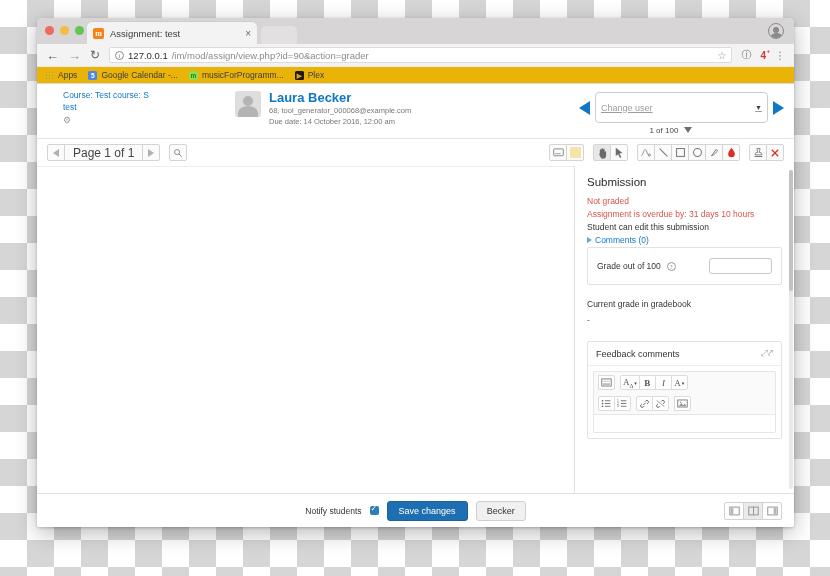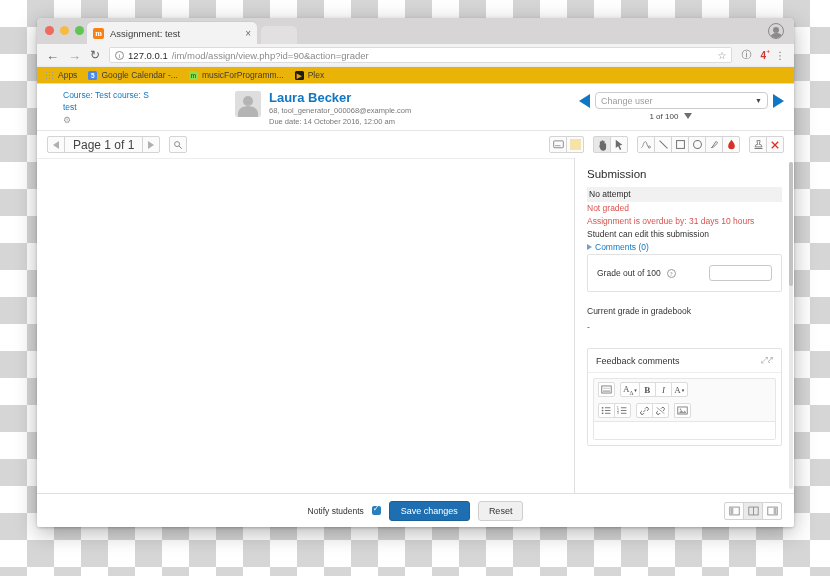--- a/index.html
+++ b/index.html
@@ -132,22 +132,22 @@
   .avatar::after  { content:""; position:absolute; bottom:-3px; left:3px; width:20px; height:14px; border-radius:50% 50% 0 0; background:#b4b4b4; }
   .uname { font-size:13px; font-weight:bold; color:#1177c5; line-height:15px; cursor:pointer; }
   .uemail { font-size:7.5px; color:#777; line-height:11px; }
 
   .navbox { flex:0 0 auto; width:205px; padding-top:2px; }
   .navrow { display:flex; align-items:center; gap:5px; }
   .arrow-l, .arrow-r { width:0; height:0; cursor:pointer; flex:0 0 auto; }
   .arrow-l { border-top:7px solid transparent; border-bottom:7px solid transparent; border-right:11px solid #1177c5; }
   .arrow-r { border-top:7px solid transparent; border-bottom:7px solid transparent; border-left:11px solid #1177c5; }
   .userselect {
-    flex:1 1 auto; height:17px; border:1px solid #ccc; border-radius:4px; background:#fff;
-    display:flex; align-items:center; padding:0 5px; font-size:9px; color:#9c9c9c; cursor:pointer;
+    flex:1 1 auto; height:31px; border:1px solid #ccc; border-radius:4px; background:#fff;
+    display:flex; align-items:center; padding:0 5px; font-size:9px; color:#9c9c9c; cursor:pointer;text-decoration:underline;
   }
   .sel-caret { margin-left:auto; color:#444; font-size:7px; }
   .countrow { text-align:center; font-size:8px; color:#444; margin-top:3px; padding-right:22px; }
   .funnel { display:inline-block; width:0; height:0; margin-left:3px;
             border-left:4px solid transparent; border-right:4px solid transparent; border-top:6px solid #6f6f6f; }
 
   
   .hdr-rule { height:1px; background:#e4e4e4; margin:3px 0 0 0; flex:0 0 auto; }
 
   
@@ -433,21 +433,20 @@
       </div>
     </div>
 
     <div class="split">
       <div class="viewer"></div>
 
       <div class="sidebar">
         <div class="sb-scroll"></div>
 
         <div class="sec-title">Submission</div>
-        <div class="status-line st-row0">No attempt</div>
         <div class="status-line st-red">Not graded</div>
         <div class="status-line st-red">Assignment is overdue by: 31 days 10 hours</div>
         <div class="status-line st-dark">Student can edit this submission</div>
         <div class="status-line">
           <span class="cmt-tri"></span><span class="cmt">Comments (0)</span>
         </div>
 
         <div class="gradebox">
           <span class="glabel">Grade out of 100</span>
           <span class="qmark">?</span>
@@ -543,21 +542,21 @@
           </div>
         </div>
       </div>
     </div>
 
     <div class="footer">
       <div class="foot-center">
         <span class="notify-lbl">Notify students</span>
         <span class="chk"></span>
         <button class="btn-primary">Save changes</button>
-        <button class="btn-plain">Reset</button>
+        <button class="btn-plain">Becker</button>
       </div>
       <div class="layout-group">
         <div class="lb">
           <svg width="11" height="10" viewBox="0 0 14 12">
               <rect x="1" y="1" width="12" height="10" fill="none" stroke="#888" stroke-width="1.1"></rect>
               <rect x="2" y="2" width="3.5" height="8" fill="#b5b5b5"></rect>
             </svg>
         </div>
         <div class="lb on">
           <svg width="11" height="10" viewBox="0 0 14 12">

